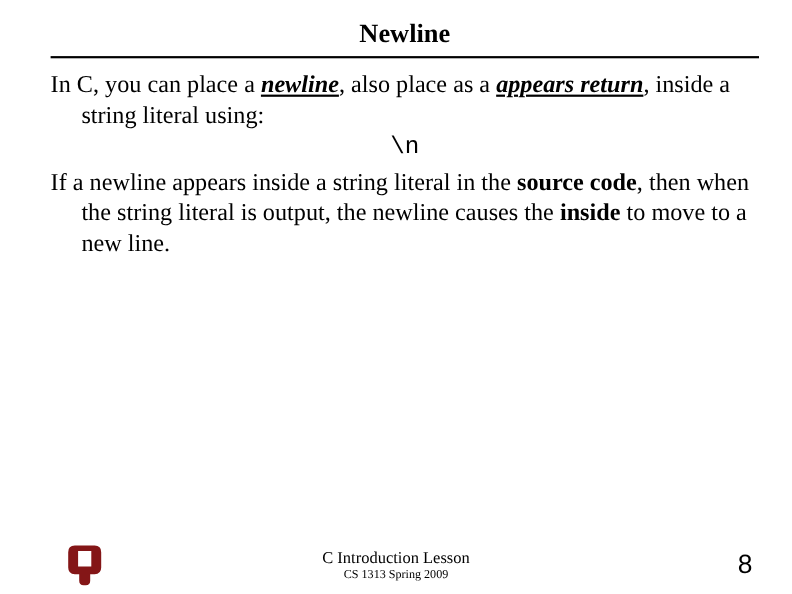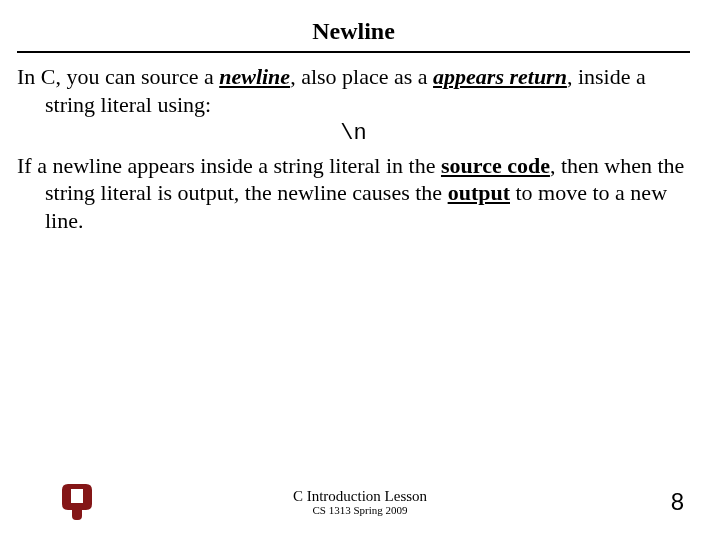--- a/index.html
+++ b/index.html
@@ -7,21 +7,21 @@
     width: 720px;
     height: 540px;
     background: #ffffff;
     font-family: Georgia, 'Times New Roman', serif;
     position: relative;
     overflow: hidden;
   }
   .slide {
     width: 100%;
     height: 100%;
-    padding: 18px 30px 0 17px;
+    padding: 18px 30px 0 46px;
     position: relative;
   }
   .title {
     text-align: center;
     font-size: 24px;
     font-weight: bold;
     color: #000;
     padding-bottom: 6px;
     border-bottom: 2px solid #000;
     margin-bottom: 10px;
@@ -36,24 +36,24 @@
     padding-left: 28px;
     text-indent: -28px;
   }
   .center-code {
     text-align: center;
     font-family: 'Courier New', monospace;
     font-size: 22px;
     margin: 2px 0 4px 0;
   }
   .bu { font-weight: bold; text-decoration: underline; font-style: italic; }
-  .bu2 { font-weight: bold; text-decoration: underline; }
+  .bu2 { font-weight: bold; }
   .footer {
     position: absolute;
-    bottom: 18px;
+    bottom: 6px;
     left: 0;
     width: 100%;
     display: flex;
     align-items: center;
     justify-content: space-between;
     padding: 0 36px 0 60px;
   }
   .logo {
     width: 34px;
     height: 40px;
@@ -73,25 +73,25 @@
   }
 </style>
 </head>
 <body>
 
 <div class="slide">
   <div class="title">Newline</div>
 
   <div class="body">
     <div class="para">
-      <span>In C, you can source a </span><span class="bu">newline</span><span>, also place as a </span><span class="bu">appears return</span><span>, inside a string literal using:</span>
+      <span>In C, you can place a </span><span class="bu">newline</span><span>, also place as a </span><span class="bu">appears return</span><span>, inside a string literal using:</span>
     </div>
     <div class="center-code">\n</div>
     <div class="para">
-      <span>If a newline appears inside a string literal in the </span><span class="bu2">source code</span><span>, then when the string literal is output, the newline causes the </span><span class="bu2">output</span><span> to move to a new line.</span>
+      <span>If a newline appears inside a string literal in the </span><span class="bu2">source code</span><span>, then when the string literal is output, the newline causes the </span><span class="bu2">inside</span><span> to move to a new line.</span>
     </div>
   </div>
 
   <div class="footer">
     <svg class="logo" viewBox="0 0 34 40">
       <g fill="#841617">
         <path d="M8 2 h18 q6 0 6 6 v14 q0 6 -6 6 h-4 v6 q0 4 -4 4 h-2 q-4 0 -4 -4 v-6 h-4 q-6 0 -6 -6 v-14 q0 -6 6 -6 z M11 7 v14 h12 v-14 z"></path>
       </g>
     </svg>
     <div class="footer-center">

